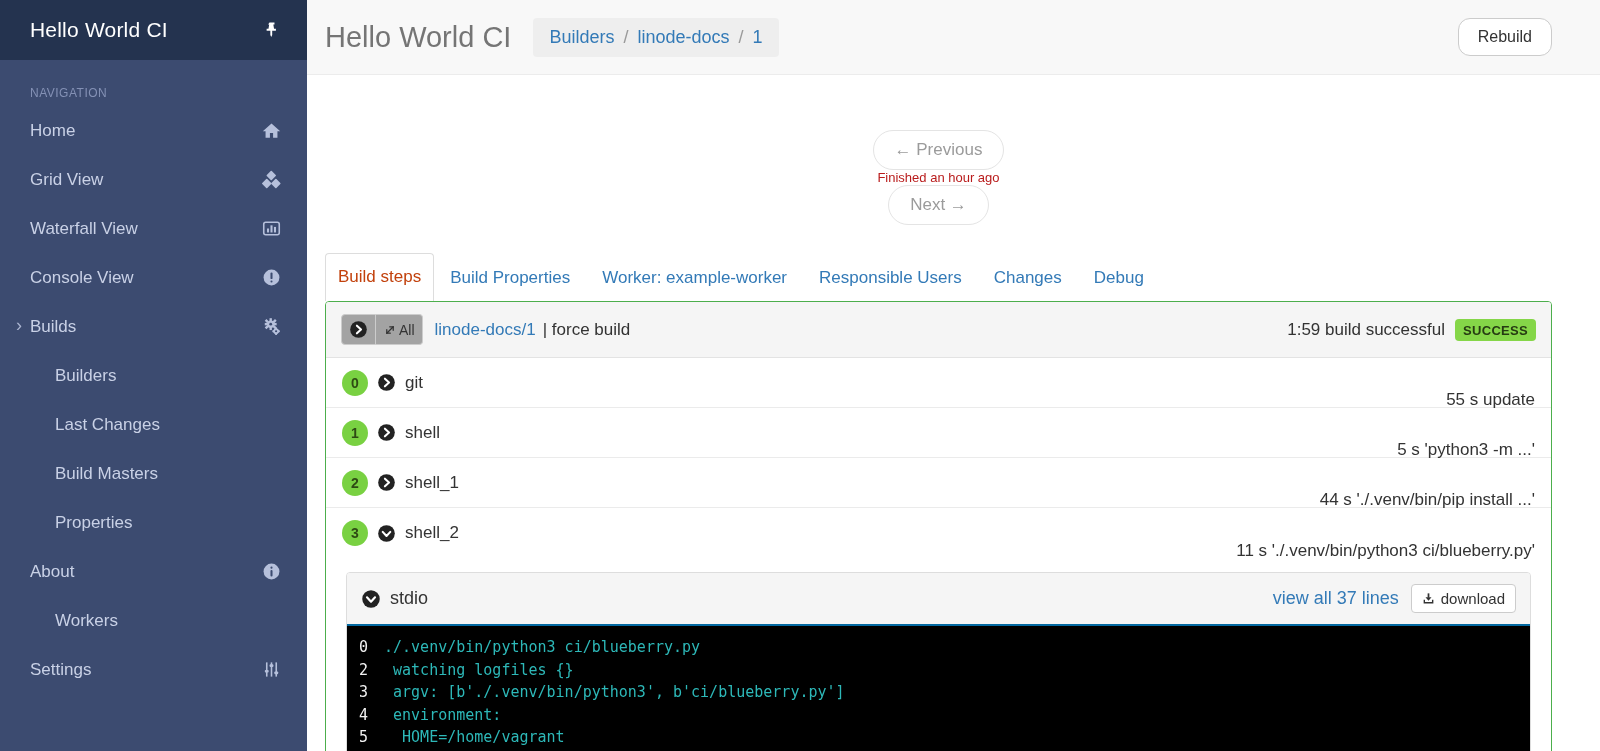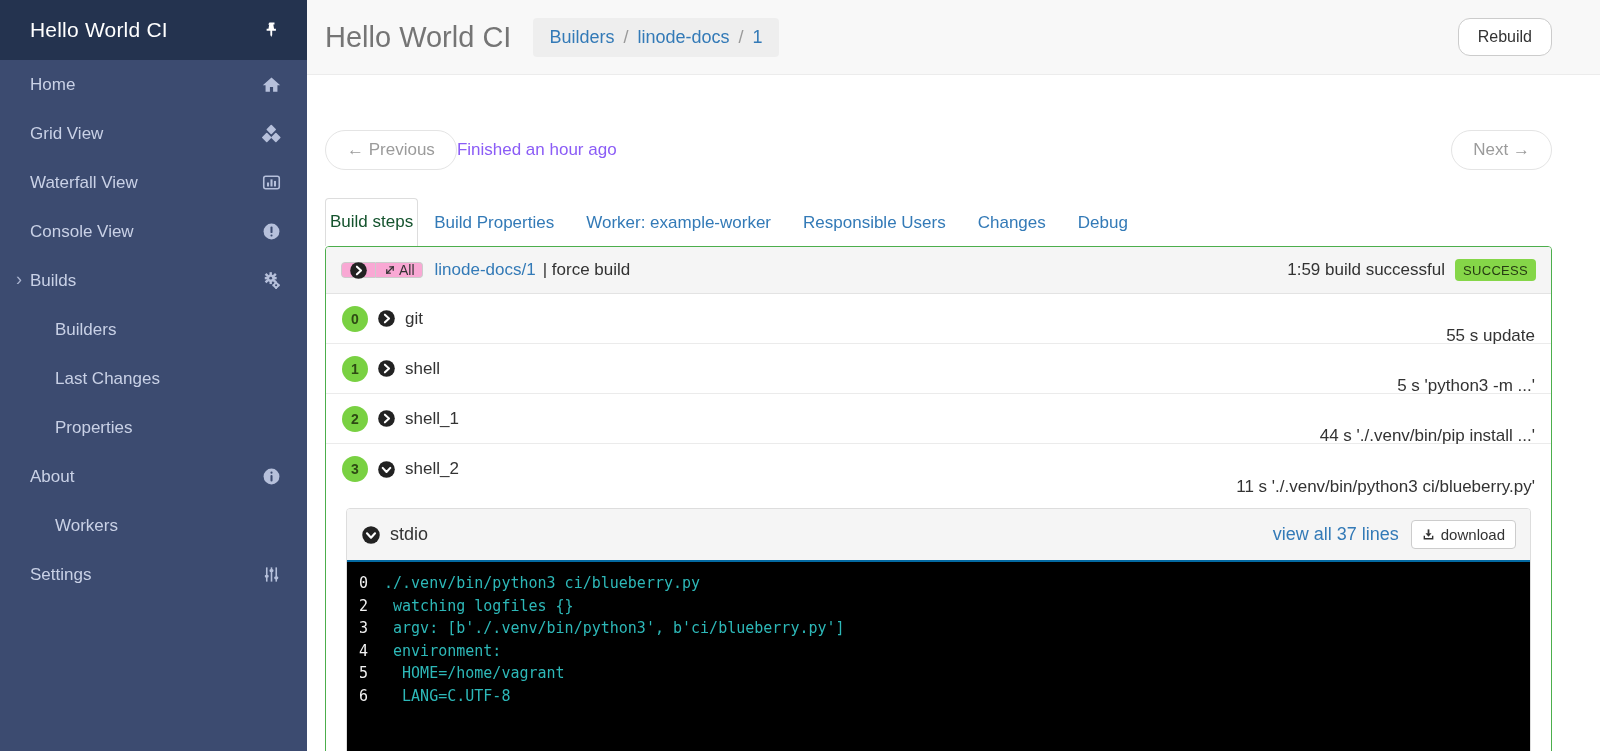--- a/index.html
+++ b/index.html
@@ -35,50 +35,50 @@
     border-radius:4px; padding:9px 16px; font-size:18px; }
   .crumb { color:#337ab7; cursor:pointer; }
   .crumb + .crumb::before { content:"/"; color:#9a9a9a; padding:0 9px; cursor:default; }
   .rebuild-btn { margin-left:auto; background:#fff; border:1px solid #ccc; border-radius:12px;
     padding:9px 19px; font-size:16px; color:#333; cursor:pointer;
     font-family:"Liberation Sans", sans-serif; }
 
   .content { padding:0 48px 0 18px; }
 
   
-  .pager { margin-top:55px; display:flex; align-items:center; }
+  .pager { margin-top:55px; display:flex; align-items:center;flex-direction:column; }
   .pager-btn { background:#fff; border:1px solid #e4e4e4; border-radius:20px;
     padding:9px 21px; color:#9b9b9b; font-size:17px; cursor:pointer;
     font-family:"Liberation Sans", sans-serif; }
-  .pager-status { flex:1; color:#8b5cf6; font-size:17px; }
+  .pager-status { flex:1; color:#b91c1c; font-size:13px; }
 
   
   .tabs { display:flex; margin-top:28px; list-style:none; align-items:flex-end; }
   .tab { color:#337ab7; font-size:17px; padding:13px 16px; cursor:pointer; }
-  .tab.active { color:#14532d; background:#fff; border:1px solid #ddd; border-bottom:none;
-    border-radius:4px 4px 0 0; padding:13px 4px 14px; }
+  .tab.active { color:#c2410c; background:#fff; border:1px solid #ddd; border-bottom:none;
+    border-radius:4px 4px 0 0; padding:13px 12px 14px; }
 
   
   .build-panel { border:1px solid #4cae4c; border-radius:4px; }
   .panel-header { display:flex; align-items:center; background:#f5f5f5;
     border-bottom:1px solid #e3e3e3; border-radius:3px 3px 0 0; padding:12px 15px; }
   .btn-group { display:inline-flex; }
-  .mini-btn { background:#f9a8d4; border:1px solid #ccc; display:inline-flex; align-items:center;
-    padding:3px 7px; height:16px; cursor:pointer; font-size:14px; color:#333;
+  .mini-btn { background:#a3a3a3; border:1px solid #ccc; display:inline-flex; align-items:center;
+    padding:3px 7px; height:31px; cursor:pointer; font-size:14px; color:#333;
     font-family:"Liberation Sans", sans-serif; }
   .mini-btn:first-child { border-radius:4px 0 0 4px; }
   .mini-btn + .mini-btn { border-left:none; border-radius:0 4px 4px 0; }
   .chev-circle { width:19px; height:19px; display:block; }
   .expand-svg { width:14px; height:14px; margin-right:2px; color:#333; }
   .build-link { margin-left:12px; color:#337ab7; font-size:17px; cursor:pointer; }
   .build-reason { margin-left:7px; color:#333; font-size:17px; }
   .panel-header-right { margin-left:auto; display:flex; align-items:center; }
   .build-status-text { color:#333; font-size:17px; }
   .status-badge { margin-left:10px; background:#85d648; color:#263b12; font-size:13px;
-    font-weight:normal; border-radius:4px; padding:4px 8px 3px; letter-spacing:.3px; }
+    font-weight:bold; border-radius:4px; padding:4px 8px 3px; letter-spacing:.3px; }
 
   
   .step-row { display:flex; align-items:center; justify-content:space-between;
     height:50px; padding:0 16px; border-bottom:1px solid #ebebeb; background:#fff; cursor:pointer; }
   .step-row:last-child { border-bottom:none; }
   .step-left { display:flex; align-items:center; }
   .step-num { width:26px; height:26px; border-radius:50%; background:#79d142; color:#2e4a14;
     font-size:14px; font-weight:bold; display:flex; align-items:center; justify-content:center;
     margin-right:9px; }
   .step-chevron { width:19px; height:19px; margin-right:9px; flex-shrink:0; }
@@ -197,20 +197,21 @@
 <div class="app">
 
   <aside class="sidebar">
     <div class="sidebar-header">
       <span class="sidebar-title">Hello World CI</span>
       <svg class="pin-icon">
           <use href="#i-pin"></use>
         </svg>
     </div>
     <nav>
+      <div class="nav-label">NAVIGATION</div>
       <ul class="nav-list">
 
       <li class="nav-item">
 
             <span class="nav-item-label">Home</span>
             <svg class="nav-icon">
               <use href="#i-home"></use>
             </svg>
           </li>
           <li class="nav-item">
@@ -244,20 +245,27 @@
           <li class="nav-item sub">
 
             <span class="nav-item-label">Builders</span>
             <svg class="nav-icon" style="visibility: hidden;">
               <use></use>
             </svg>
           </li>
           <li class="nav-item sub">
 
             <span class="nav-item-label">Last Changes</span>
+            <svg class="nav-icon" style="visibility: hidden;">
+              <use></use>
+            </svg>
+          </li>
+          <li class="nav-item sub">
+
+            <span class="nav-item-label">Build Masters</span>
             <svg class="nav-icon" style="visibility: hidden;">
               <use></use>
             </svg>
           </li>
           <li class="nav-item sub">
 
             <span class="nav-item-label">Properties</span>
             <svg class="nav-icon" style="visibility: hidden;">
               <use></use>
             </svg>

